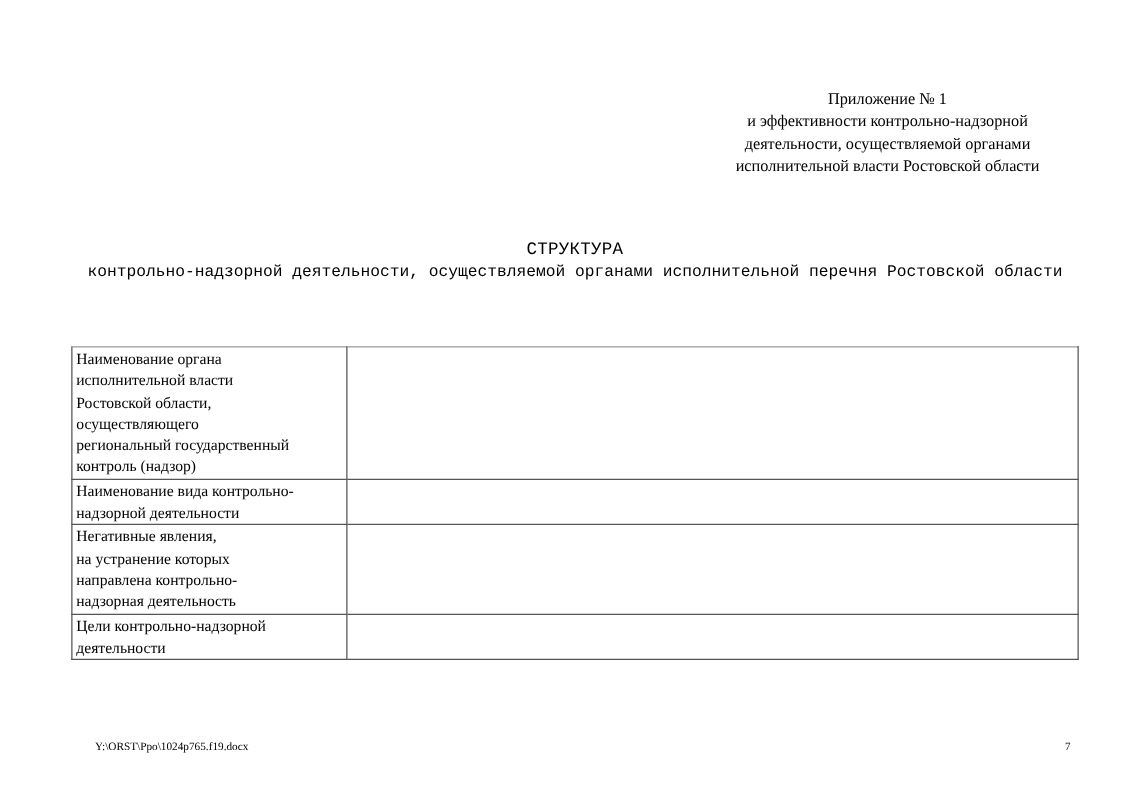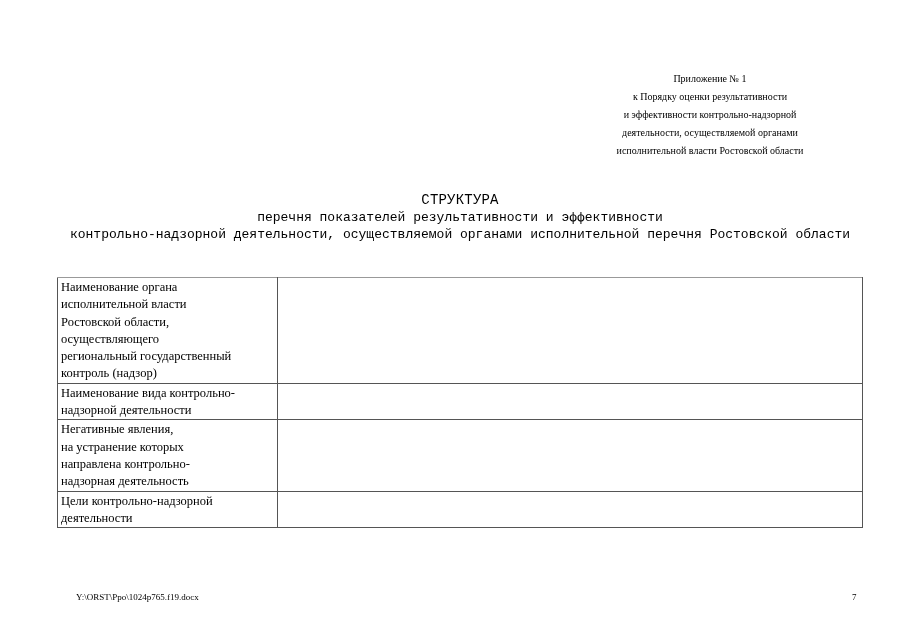--- a/index.html
+++ b/index.html
@@ -1,44 +1,42 @@
 <!DOCTYPE html>
 <html><head>
 <meta charset="utf-8">
 <style>
   html, body { margin: 0; padding: 0; background: #ffffff; }
   body { width: 905px; height: 640px; position: relative; overflow: hidden;
          font-family: "Liberation Serif", serif; color: #000; }
   .appendix { position: absolute; left: 560px; top: 70px; width: 300px;
-              text-align: center; font-size: 10px; line-height: 18px; }
+              text-align: center; font-size: 13px; line-height: 18px; }
   .title-block { position: absolute; left: 60px; top: 192px; width: 800px;
                  text-align: center; font-size: 13px; line-height: 17px; font-family: Liberation Mono, monospace; }
   .title-block .main { font-size: 14px; letter-spacing: 0.2px; }
   table.struct { position: absolute; left: 57px; top: 277px; width: 806px;
                  border-collapse: collapse; font-size: 12.5px; line-height: 17.3px; }
   table.struct td { border: 1px solid #555; padding: 1px 3px 0 3px; vertical-align: top; }
   table.struct tr:first-child td { border-top-color: #999; }
   table.struct td.label { width: 213px; }
   .footer-left { position: absolute; left: 76px; top: 592px; font-size: 9px; }
   .footer-right { position: absolute; left: 852px; top: 592px; font-size: 9px; }
 </style>
 </head>
 <body>
 
 <div class="appendix">
   <div>Приложение № 1</div>
-  <div>к Порядку оценки результативности</div>
   <div>и эффективности контрольно-надзорной</div>
   <div>деятельности, осуществляемой органами</div>
   <div>исполнительной власти Ростовской области</div>
 </div>
 
 <div class="title-block">
   <div class="main">СТРУКТУРА</div>
-  <div>перечня показателей результативности и эффективности</div>
   <div>контрольно-надзорной деятельности, осуществляемой органами исполнительной перечня Ростовской области</div>
 </div>
 
 <table class="struct">
   <tbody>
       <tr style="height:105px;margin-left:44px;">
     <td class="label">
       <div>Наименование органа</div>
       <div>исполнительной власти</div>
       <div>Ростовской области,</div>

